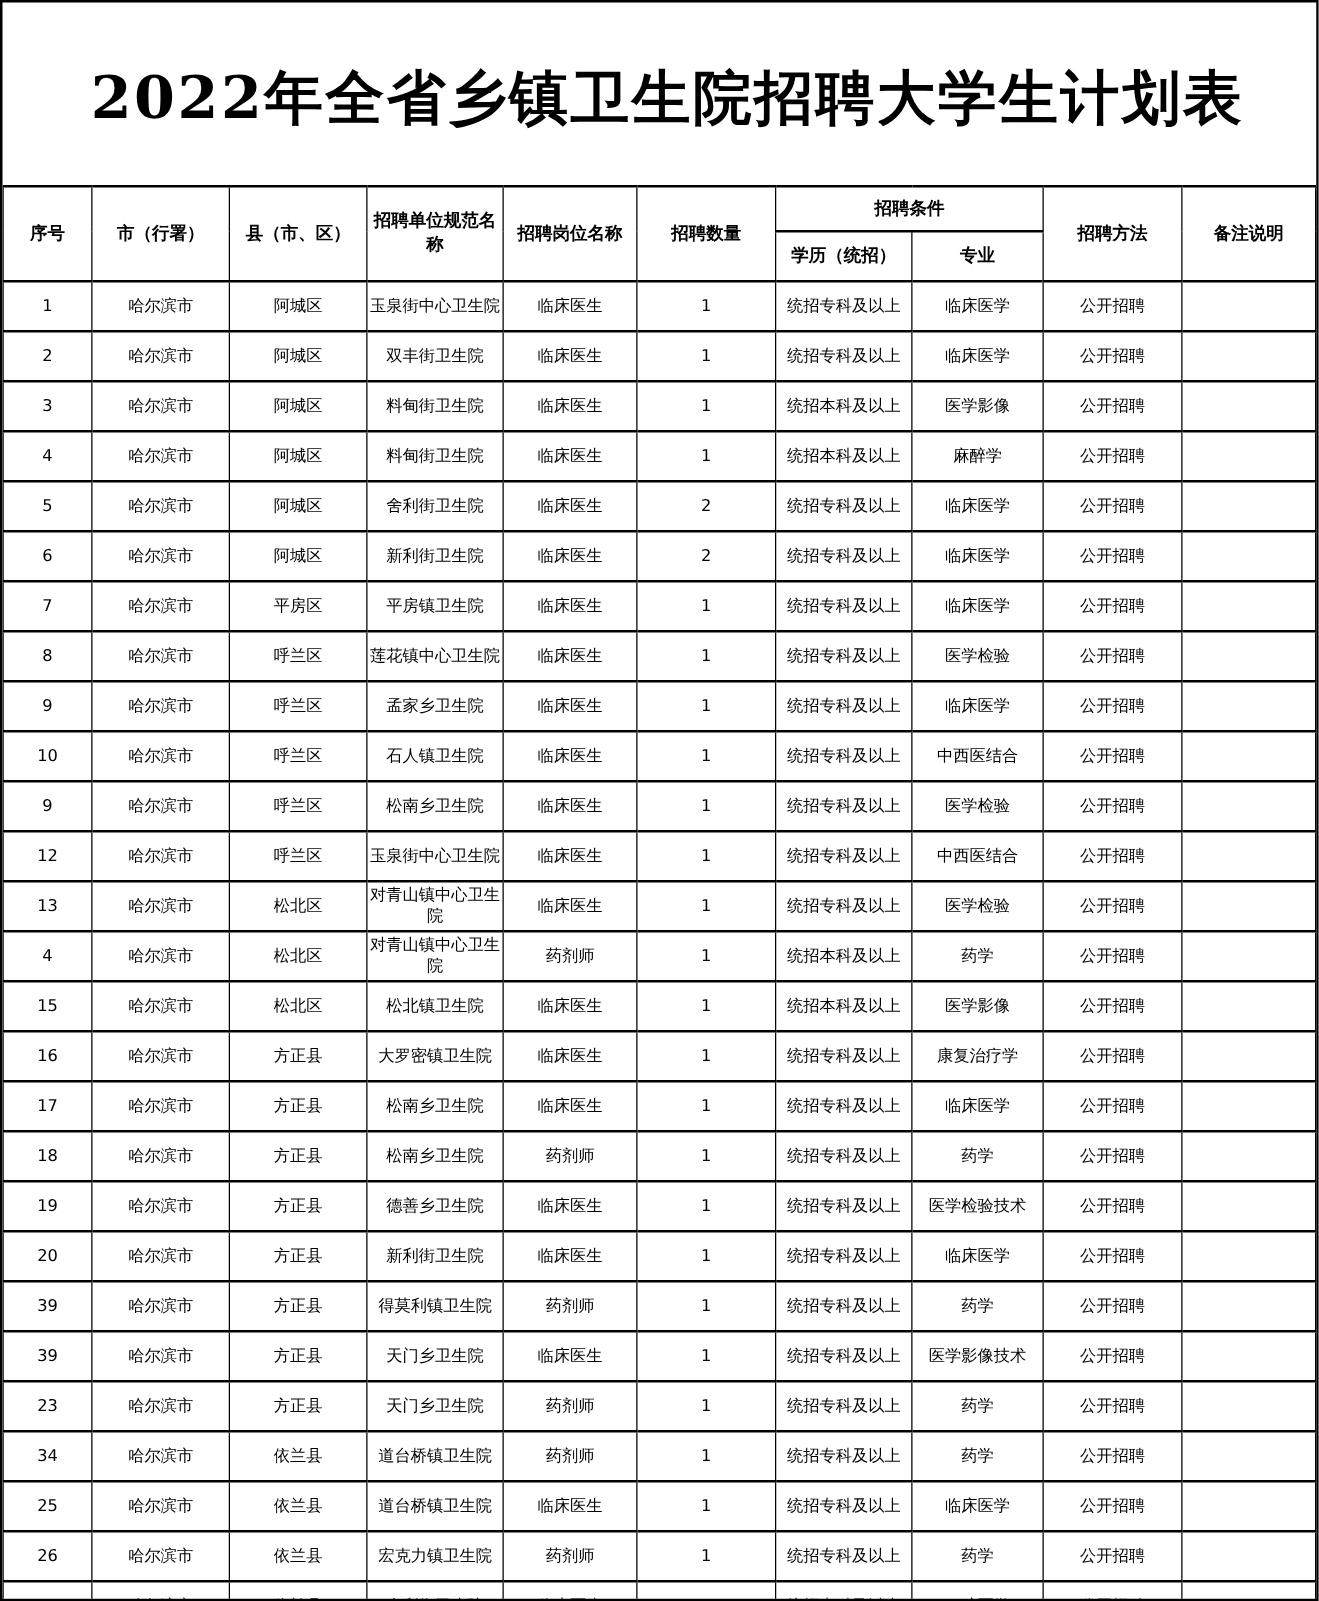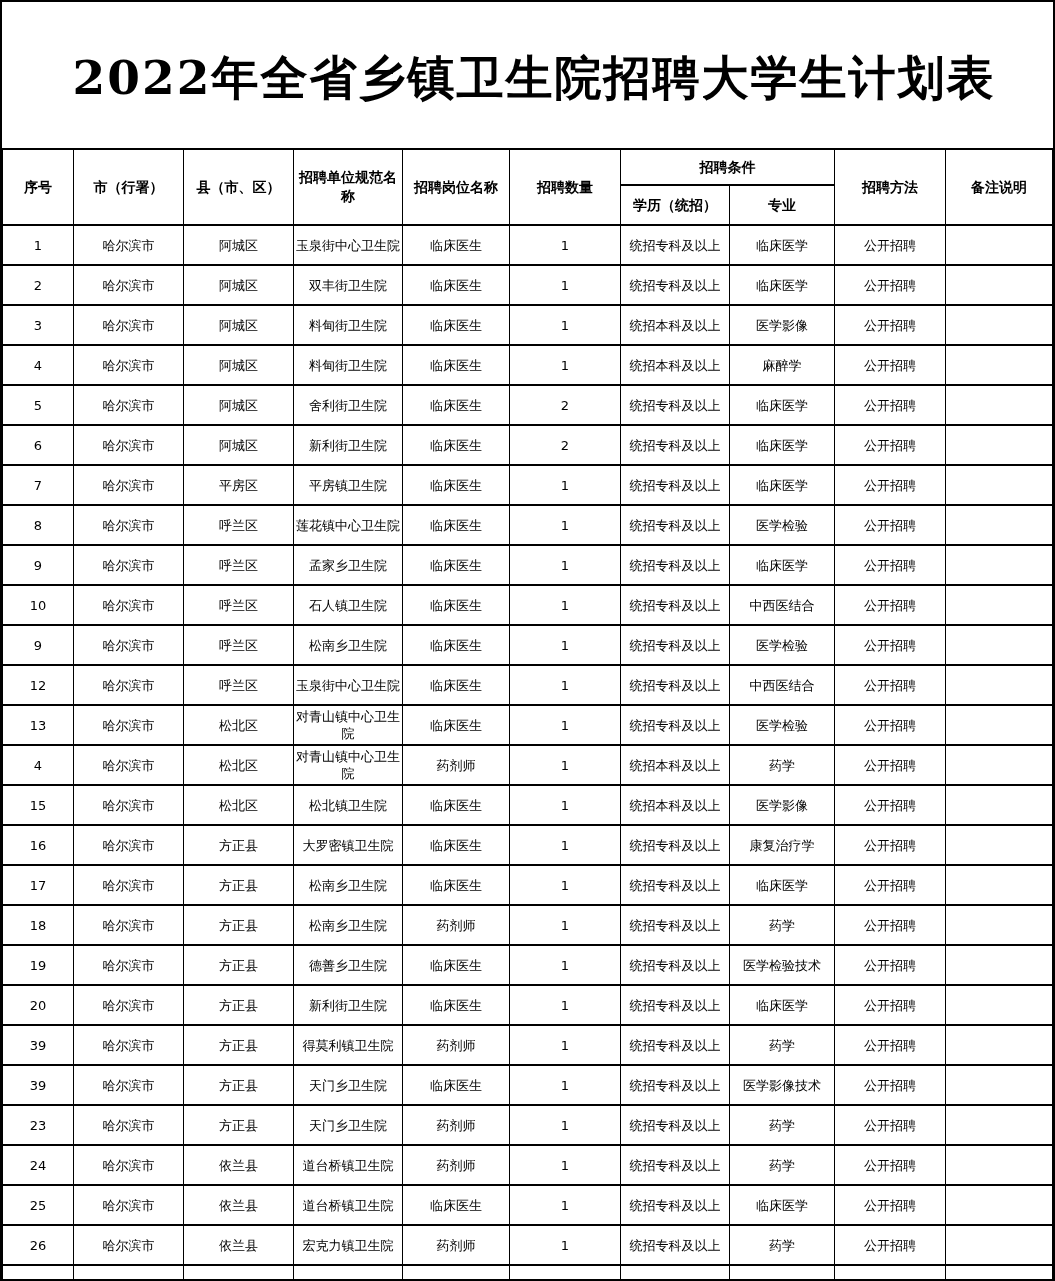--- a/index.html
+++ b/index.html
@@ -383,21 +383,21 @@
           <td>方正县</td>
           <td>天门乡卫生院</td>
           <td>药剂师</td>
           <td>1</td>
           <td>统招专科及以上</td>
           <td>药学</td>
           <td>公开招聘</td>
           <td></td>
         </tr>
         <tr>
-          <td>24</td>
+          <td>34</td>
           <td>哈尔滨市</td>
           <td>依兰县</td>
           <td>道台桥镇卫生院</td>
           <td>药剂师</td>
           <td>1</td>
           <td>统招专科及以上</td>
           <td>药学</td>
           <td>公开招聘</td>
           <td></td>
         </tr>

